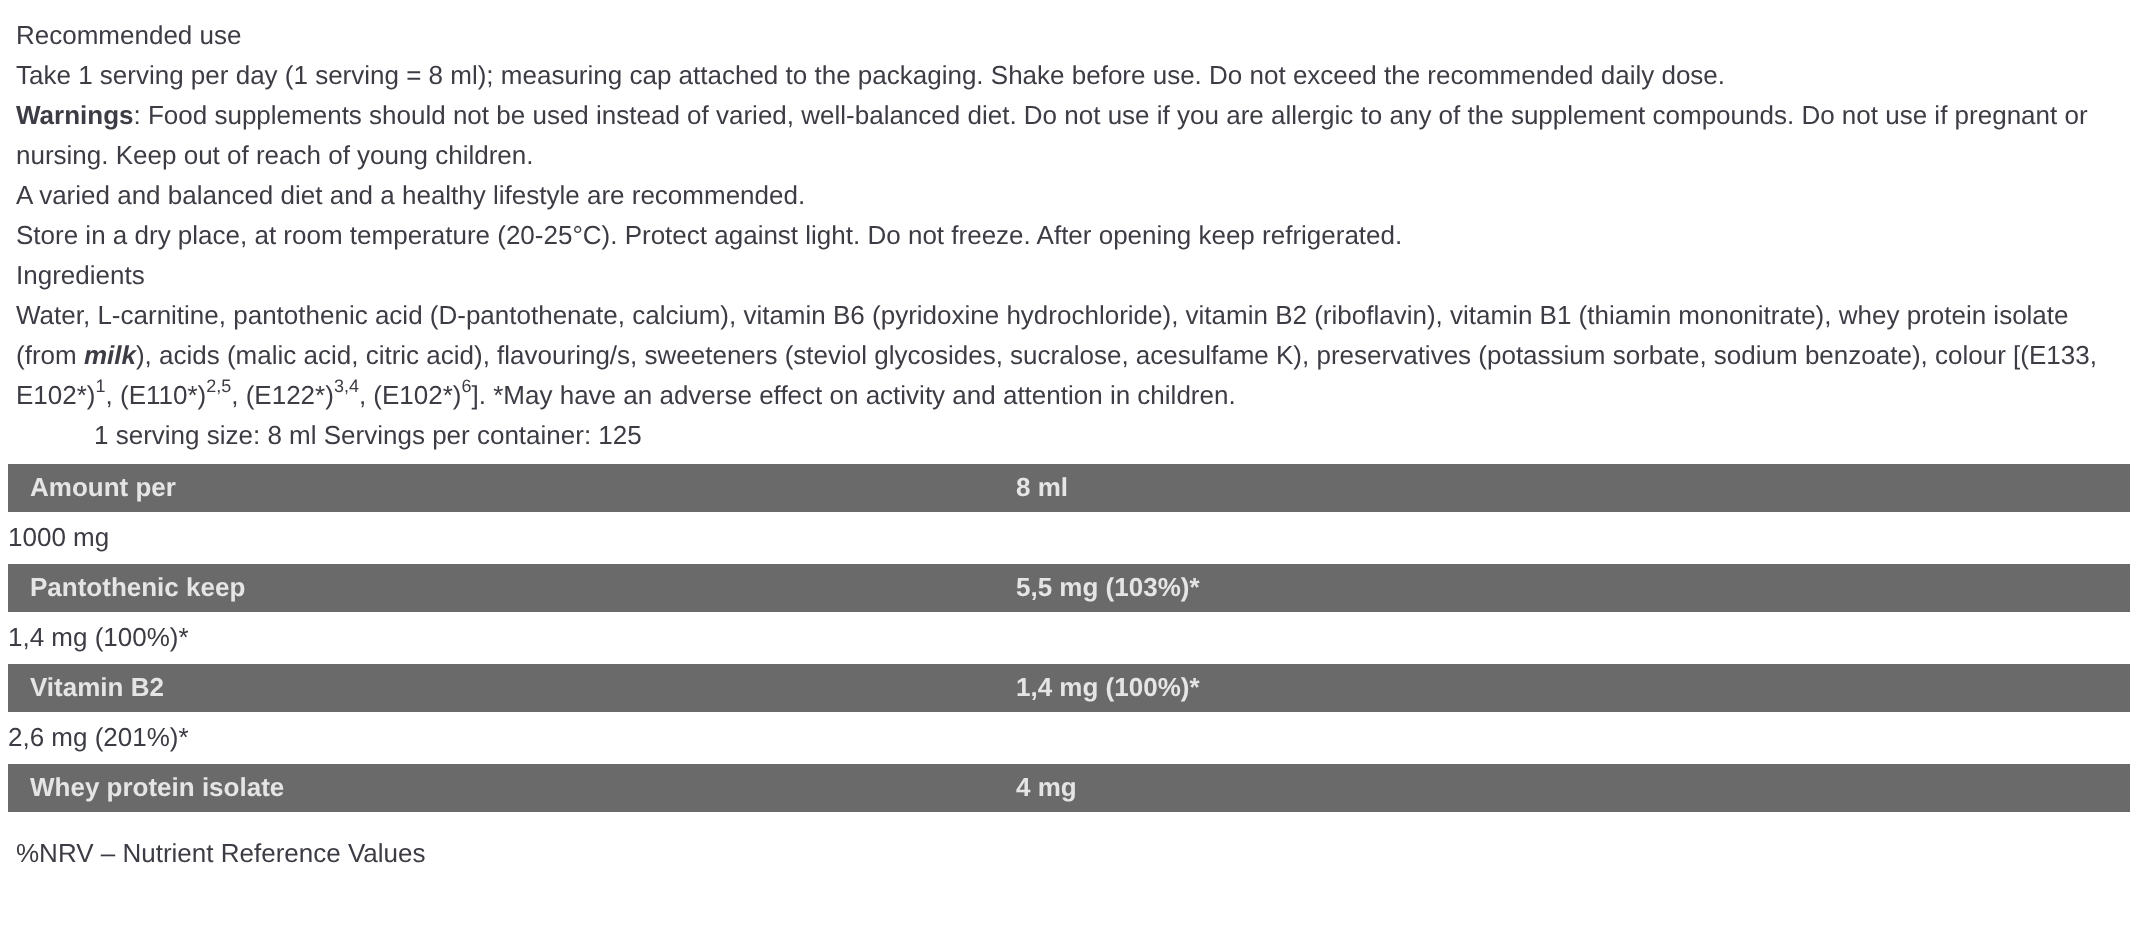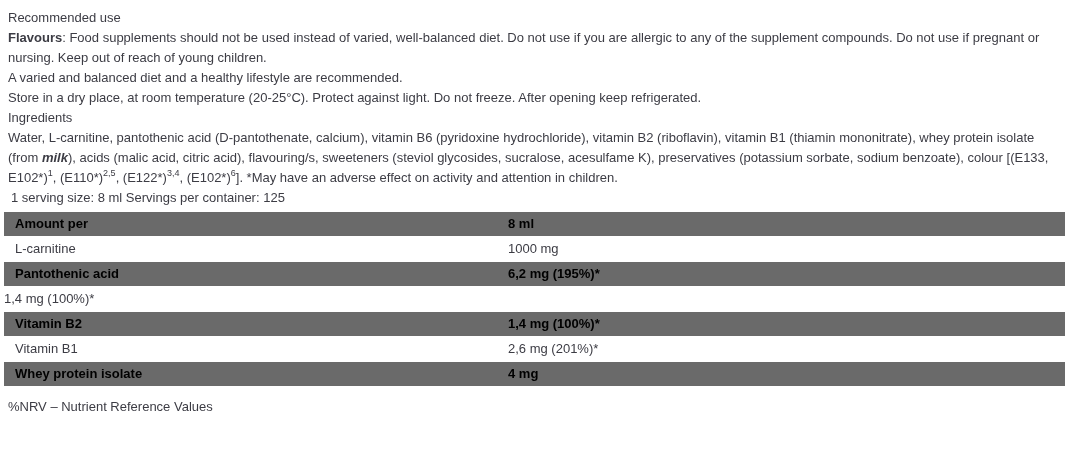--- a/index.html
+++ b/index.html
@@ -17,34 +17,34 @@
   }
   .para { margin: 0; }
   .para sup {
     font-size: 9px;
     line-height: 0;
     position: relative;
     top: -1px;
   }
   .para .b { font-weight: 700; }
   .para .i { font-style: italic; }
-  [data-name="serving-info-line"] { padding-left: 3px; }
+  [data-name="serving-info-line"] { padding-left: 3px; margin-left: 36px; }
 
   .ntable {
     margin: 4px -2px 0 -4px; 
   }
   .trow {
     display: flex;
     align-items: center;
     height: 24px;
     margin-bottom: 1px;
   }
   .trow.dark {
     background: #6a6a6a;
-    color: #000000;
+    color: #e5e5e5;
     font-weight: 700;
   }
   .trow.light {
     background: #ffffff;
     color: #3c3c44;
     font-weight: 400;
   }
   .cell.label {
     width: 504px;
     box-sizing: border-box;
@@ -59,49 +59,48 @@
   .footnote {
     margin-top: 11px;
   }
 </style>
 </head>
 <body>
 
 <div class="page" data-name="supplement-label-page">
   <div data-name="text-block">
       <p class="para" data-name="recommended-use-heading"><span>Recommended use</span></p>
-      <p class="para" data-name="warnings-paragraph"><span class="b">Flavours</span><span>: Food supplements should not be used instead of varied, well-balanced diet. Do not use if you are allergic to any of the supplement compounds. Do not use if pregnant or nursing. Keep out of reach of young children.</span></p>
+      <p class="para" data-name="usage-paragraph"><span>Take 1 serving per day (1 serving = 8 ml); measuring cap attached to the packaging. Shake before use. Do not exceed the recommended daily dose.</span></p>
+      <p class="para" data-name="warnings-paragraph"><span class="b">Warnings</span><span>: Food supplements should not be used instead of varied, well-balanced diet. Do not use if you are allergic to any of the supplement compounds. Do not use if pregnant or nursing. Keep out of reach of young children.</span></p>
       <p class="para" data-name="diet-paragraph"><span>A varied and balanced diet and a healthy lifestyle are recommended.</span></p>
       <p class="para" data-name="storage-paragraph"><span>Store in a dry place, at room temperature (20-25°C). Protect against light. Do not freeze. After opening keep refrigerated.</span></p>
       <p class="para" data-name="ingredients-heading"><span>Ingredients</span></p>
       <p class="para" data-name="ingredients-paragraph"><span>Water, L-carnitine, pantothenic acid (D-pantothenate, calcium), vitamin B6 (pyridoxine hydrochloride), vitamin B2 (riboflavin), vitamin B1 (thiamin mononitrate), whey protein isolate (from </span><span class="b i">milk</span><span>), acids (malic acid, citric acid), flavouring/s, sweeteners (steviol glycosides, sucralose, acesulfame K), preservatives (potassium sorbate, sodium benzoate), colour [(E133, E102*)</span><sup>1</sup><span>, (E110*)</span><sup>2,5</sup><span>, (E122*)</span><sup>3,4</sup><span>, (E102*)</span><sup>6</sup><span>]. *May have an adverse effect on activity and attention in children.</span></p>
       <p class="para" data-name="serving-info-line"><span>1 serving size: 8 ml Servings per container: 125</span></p>
     </div>
   <div class="ntable" data-name="nutrition-table">
       <div class="trow dark" data-name="table-row">
         <div class="cell label" data-name="nutrient-name-cell">Amount per</div>
         <div class="cell value" data-name="nutrient-value-cell">8 ml</div>
       </div>
       <div class="trow light" data-name="table-row">
-        <div class="cell label" data-name="nutrient-name-cell">L-carnitine</div>
         <div class="cell value" data-name="nutrient-value-cell">1000 mg</div>
       </div>
       <div class="trow dark" data-name="table-row">
-        <div class="cell label" data-name="nutrient-name-cell">Pantothenic acid</div>
-        <div class="cell value" data-name="nutrient-value-cell">6,2 mg (195%)*</div>
+        <div class="cell label" data-name="nutrient-name-cell">Pantothenic keep</div>
+        <div class="cell value" data-name="nutrient-value-cell">5,5 mg (103%)*</div>
       </div>
       <div class="trow light" data-name="table-row">
         <div class="cell value" data-name="nutrient-value-cell">1,4 mg (100%)*</div>
       </div>
       <div class="trow dark" data-name="table-row">
         <div class="cell label" data-name="nutrient-name-cell">Vitamin B2</div>
         <div class="cell value" data-name="nutrient-value-cell">1,4 mg (100%)*</div>
       </div>
       <div class="trow light" data-name="table-row">
-        <div class="cell label" data-name="nutrient-name-cell">Vitamin B1</div>
         <div class="cell value" data-name="nutrient-value-cell">2,6 mg (201%)*</div>
       </div>
       <div class="trow dark" data-name="table-row">
         <div class="cell label" data-name="nutrient-name-cell">Whey protein isolate</div>
         <div class="cell value" data-name="nutrient-value-cell">4 mg</div>
       </div>
     </div>
   <p class="para footnote" data-name="nrv-footnote">%NRV – Nutrient Reference Values</p>
 </div>
 

